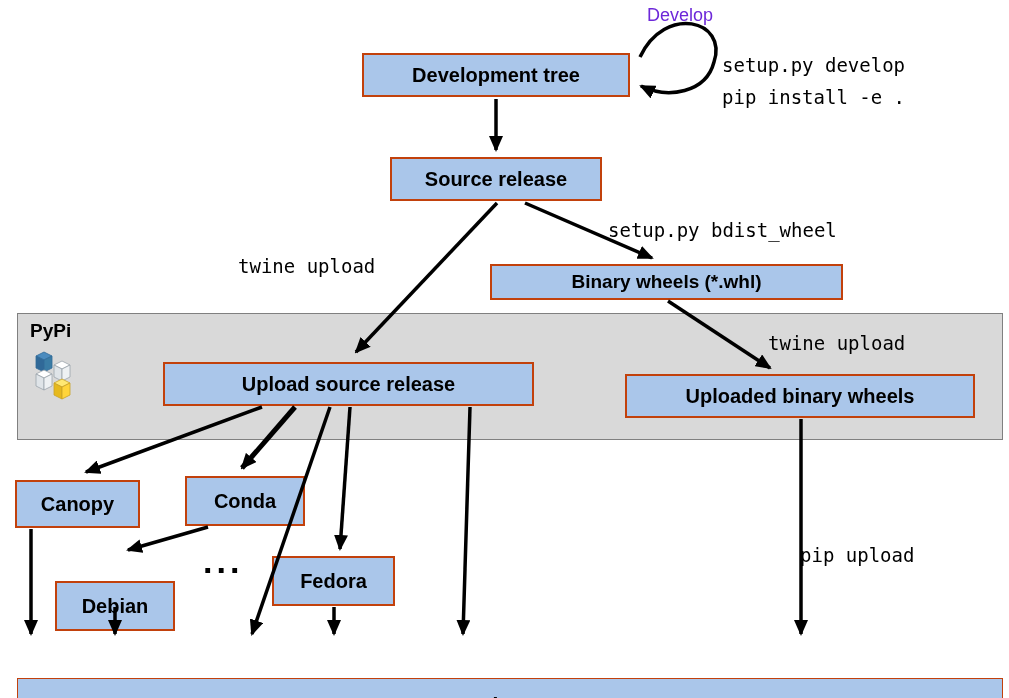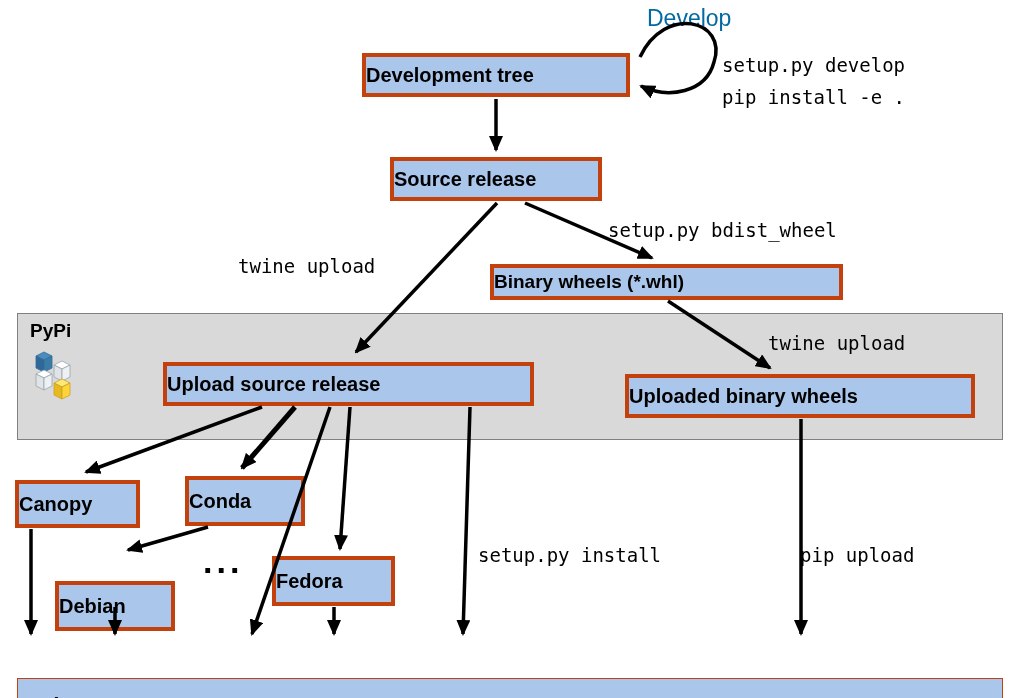--- a/index.html
+++ b/index.html
@@ -1,36 +1,36 @@
 <!DOCTYPE html>
 <html><head>
 <meta charset="utf-8">
 <style>
   html,body{margin:0;padding:0;background:#fff;}
   #canvas{
     position:relative;width:1009px;height:698px;background:#fff;overflow:hidden;
     font-family:"Liberation Sans",sans-serif;
   }
   .node{
-    position:absolute;display:flex;align-items:center;
-    background:#aac6ea;border:4px solid #c2410c;box-sizing:border-box;
+    position:absolute;display:flex;align-items:center;justify-content:center;
+    background:#aac6ea;border:2px solid #c2410c;box-sizing:border-box;
     font-weight:bold;color:#000;font-size:20px;text-align:center;
   }
   .band{
     position:absolute;background:#d9d9d9;border:1px solid #808080;box-sizing:border-box;
   }
   .band-label{
     position:absolute;font-weight:bold;font-size:19px;color:#000;
   }
   .mono{
     position:absolute;font-family:"DejaVu Sans Mono","Liberation Mono",monospace;
     font-size:19px;color:#000;white-space:pre;
   }
   .sans-label{
-    position:absolute;font-size:23px;color:#0369a1;
+    position:absolute;font-size:18px;color:#6d28d9;
   }
   .ellipsis{
     position:absolute;font-weight:bold;font-size:34px;color:#000;letter-spacing:4px;
   }
   #arrows{
     position:absolute;left:0;top:0;pointer-events:none;
   }
   #arrows line, #arrows path{
     stroke:#000;stroke-width:3.5;fill:none;
   }
@@ -110,21 +110,20 @@
   <div class="node" style="left:17px;top:641px;width:986px;height:56px;font-size:22px;border-width:1px;margin-top:37px;">
     <span>End users</span>
   </div>
 
   <div class="sans-label" style="left:647px;top:5px;">Develop</div>
   <div class="mono" style="left:722px;top:54px;">setup.py develop</div>
   <div class="mono" style="left:722px;top:86px;">pip install -e .</div>
   <div class="mono" style="left:238px;top:255px;">twine upload</div>
   <div class="mono" style="left:608px;top:219px;">setup.py bdist_wheel</div>
   <div class="mono" style="left:768px;top:332px;">twine upload</div>
-  <div class="mono" style="left:478px;top:544px;">setup.py install</div>
   <div class="mono" style="left:800px;top:544px;">pip upload</div>
   <div class="ellipsis" style="left:203px;top:542px;">...</div>
 
   <svg id="arrows" width="1009" height="698" viewBox="0 0 1009 698">
     <defs>
       <marker id="ah" markerUnits="userSpaceOnUse" markerWidth="16" markerHeight="14" refX="14" refY="7" orient="auto">
         <polygon points="0,0 16,7 0,14" fill="#000" stroke="none"></polygon>
       </marker>
     </defs>
 

